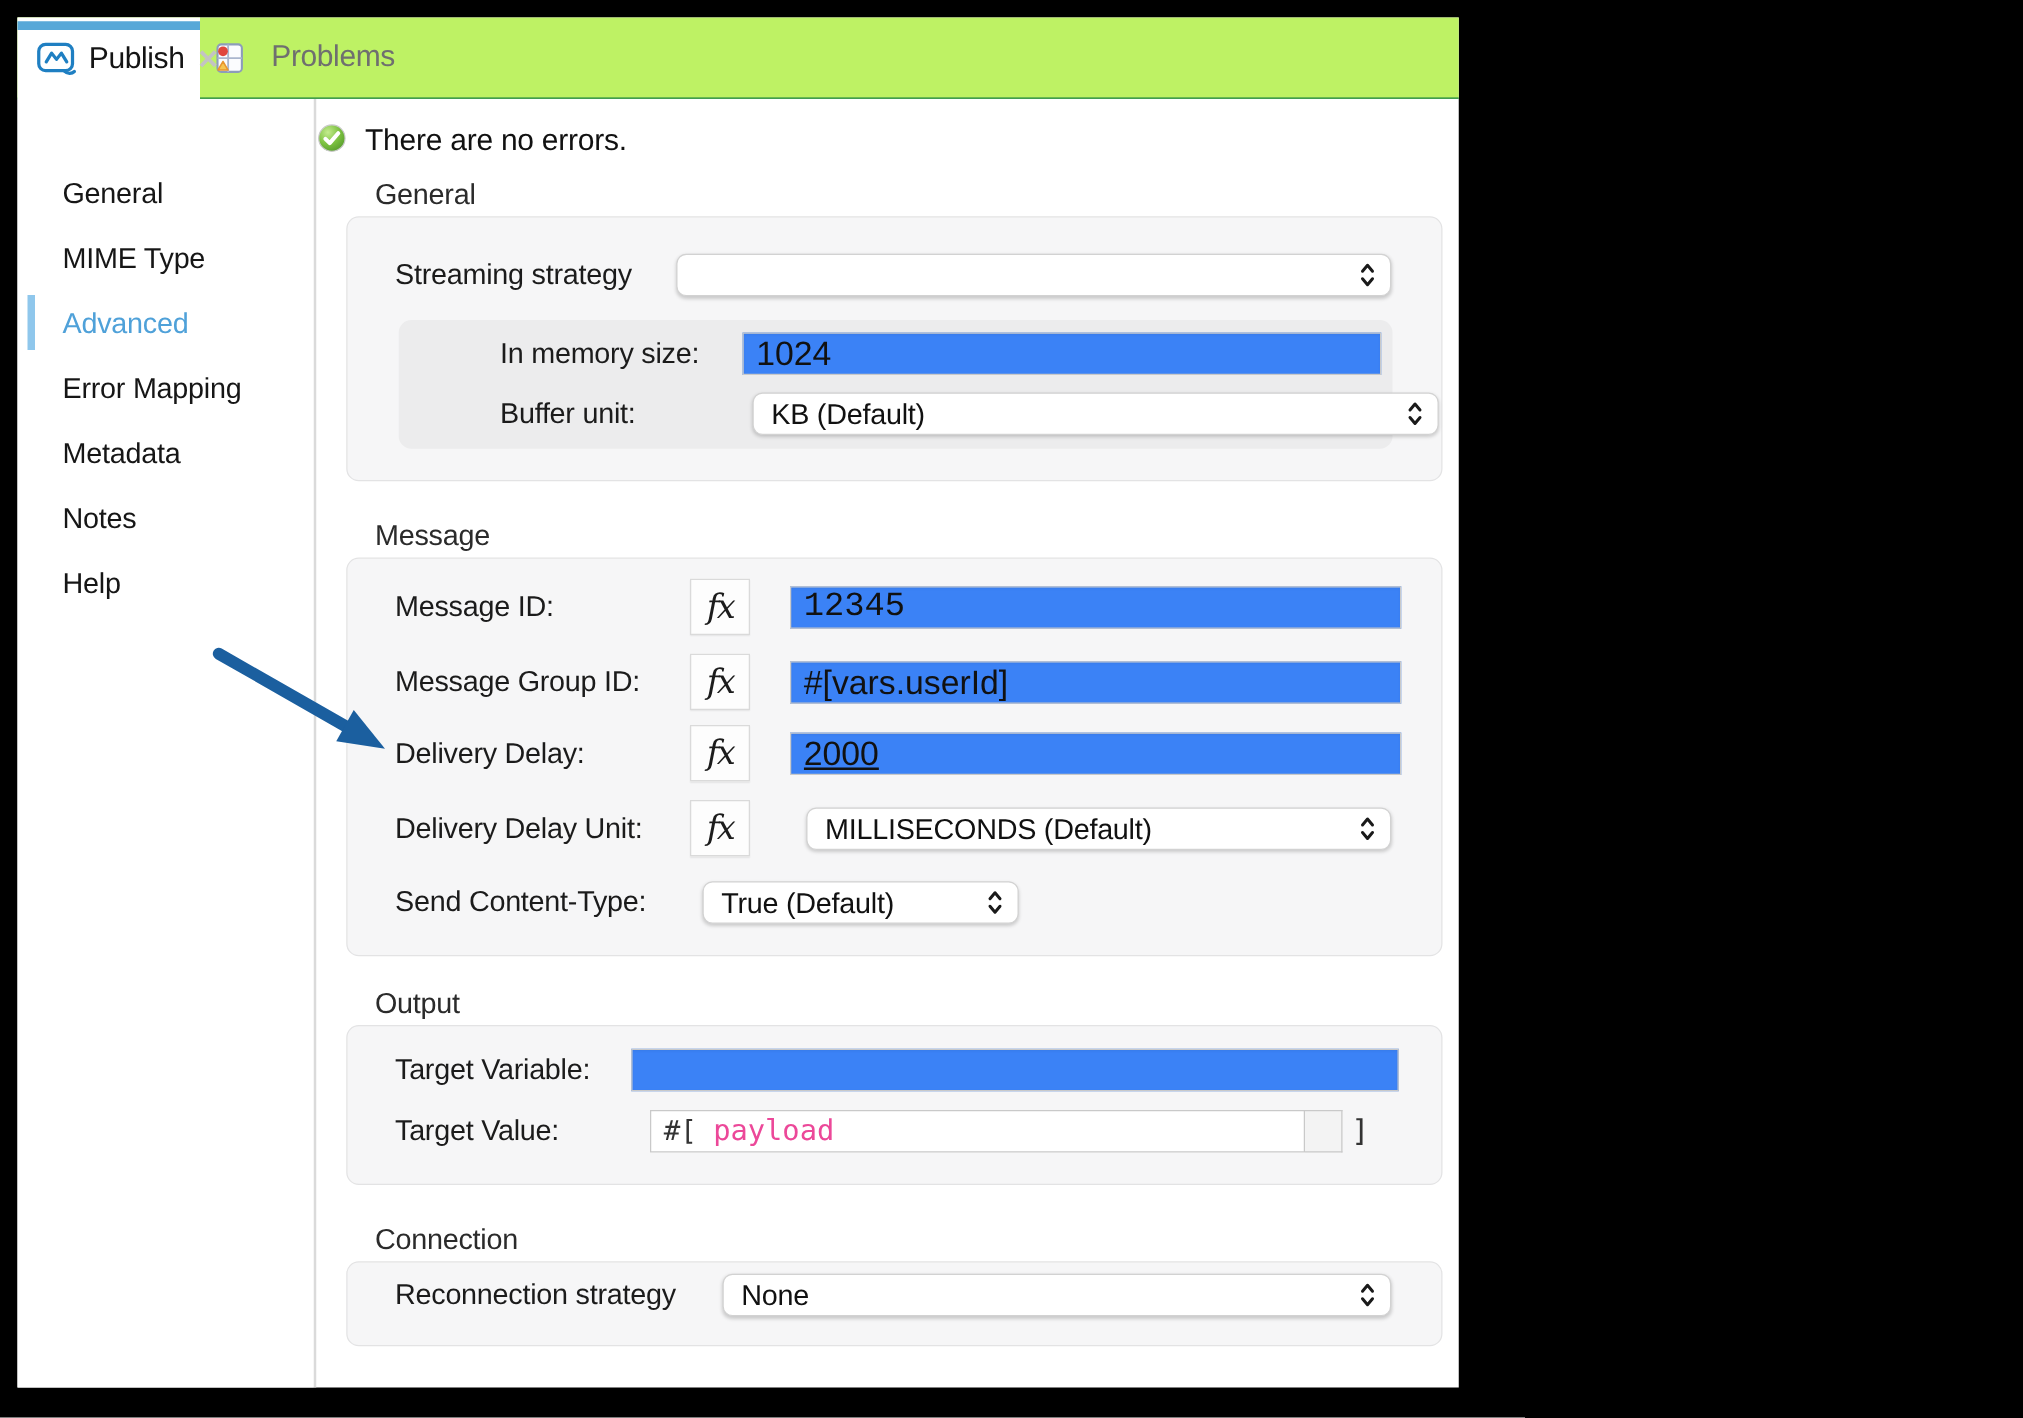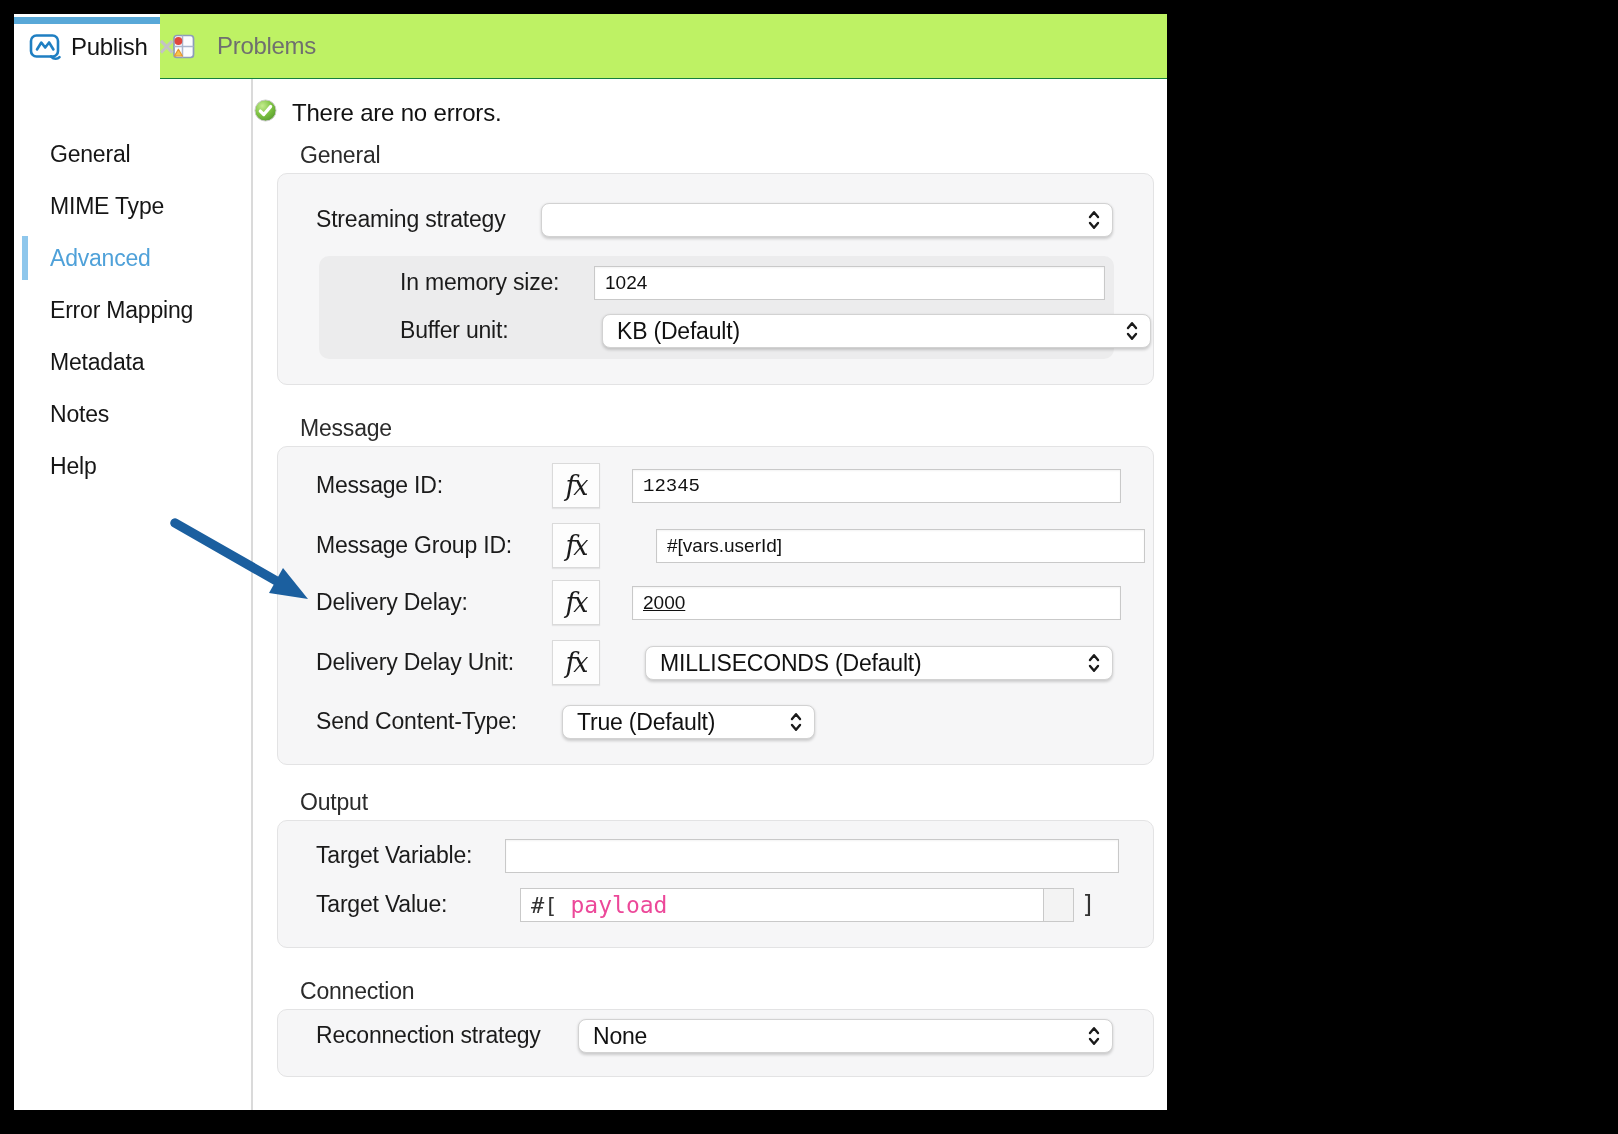--- a/index.html
+++ b/index.html
@@ -31,22 +31,22 @@
   .status{position:absolute;left:240px;top:85px;display:flex;align-items:flex-start;height:24px}
   .status-text{font-size:24px;color:#111;margin-left:15px;letter-spacing:-0.2px}
 
   
   .sec-title{position:absolute;left:286px;font-size:23px;color:#2b2b2b;letter-spacing:-0.2px}
   .panel{position:absolute;left:263px;width:877px;background:#f6f6f7;border:1px solid #e3e3e4;
          border-radius:10px;box-sizing:border-box}
   .inner-panel{position:absolute;background:#ececed;border-radius:10px}
   .flabel{position:absolute;font-size:23px;color:#1b1b1b;letter-spacing:-0.2px;white-space:nowrap}
 
-  .tf{position:absolute;box-sizing:border-box;height:34px;border:1px solid #c9c9c9;background:#ffffff;
-      font-size:19px;font-family:"Liberation Sans",sans-serif;color:#111;padding:0 10px;border-radius:0;
+  .tf{position:absolute;box-sizing:border-box;height:34px;border:1px solid #c9c9c9;background:#3b82f6;
+      font-size:27px;font-family:"Liberation Sans",sans-serif;color:#111;padding:0 10px;border-radius:0;
       box-shadow:inset 0 1px 2px rgba(0,0,0,.05)}
 
   .select{position:absolute;box-sizing:border-box;height:34px;background:#fff;border:1px solid #d2d2d2;
           border-radius:8px;box-shadow:0 1.5px 3px rgba(0,0,0,.18);display:flex;align-items:center;
           padding:0 42px 0 14px;font-size:23px;color:#111;letter-spacing:-0.2px;cursor:default;white-space:nowrap}
   .select .chev{position:absolute;right:11px;top:50%;transform:translateY(-50%)}
 
   .fxbtn{position:absolute;width:48px;height:45px;box-sizing:border-box;background:#fdfdfd;
          border:1px solid #dadada;box-shadow:0 1px 1px rgba(0,0,0,.07);display:flex;align-items:center;
          justify-content:center;font-family:"DejaVu Serif",serif;font-style:italic;font-size:27px;
@@ -161,21 +161,21 @@
   </div>
 
   <div class="sec-title" style="top:401px">Message</div>
   <div class="panel" style="top:432px;height:319px">
     <div class="flabel" style="left:38px;top:25px">Message ID:</div>
     <div class="fxbtn" style="left:274px;top:16px">fx</div>
     <input class="tf" style="left: 354px; top: 22px; width: 489px; font-family: Liberation Mono, monospace;" value="12345">
 
     <div class="flabel" style="left:38px;top:85px">Message Group ID:</div>
     <div class="fxbtn" style="left:274px;top:76px">fx</div>
-    <input class="tf" style="left: 354px; top: 82px; width: 489px; margin-left: 24px;" value="#[vars.userId]">
+    <input class="tf" style="left: 354px; top: 82px; width: 489px;" value="#[vars.userId]">
 
     <div class="flabel" style="left:38px;top:142px">Delivery Delay:</div>
     <div class="fxbtn" style="left:274px;top:133px">fx</div>
     <input class="tf" style="left: 354px; top: 139px; width: 489px; text-decoration: underline;" value="2000">
 
     <div class="flabel" style="left:38px;top:202px">Delivery Delay Unit:</div>
     <div class="fxbtn" style="left:274px;top:193px">fx</div>
     <div class="select" style="left:367px;top:199px;width:468px">
       <span>MILLISECONDS (Default)</span>
       <svg class="chev" width="14" height="24" viewBox="0 0 14 24">

